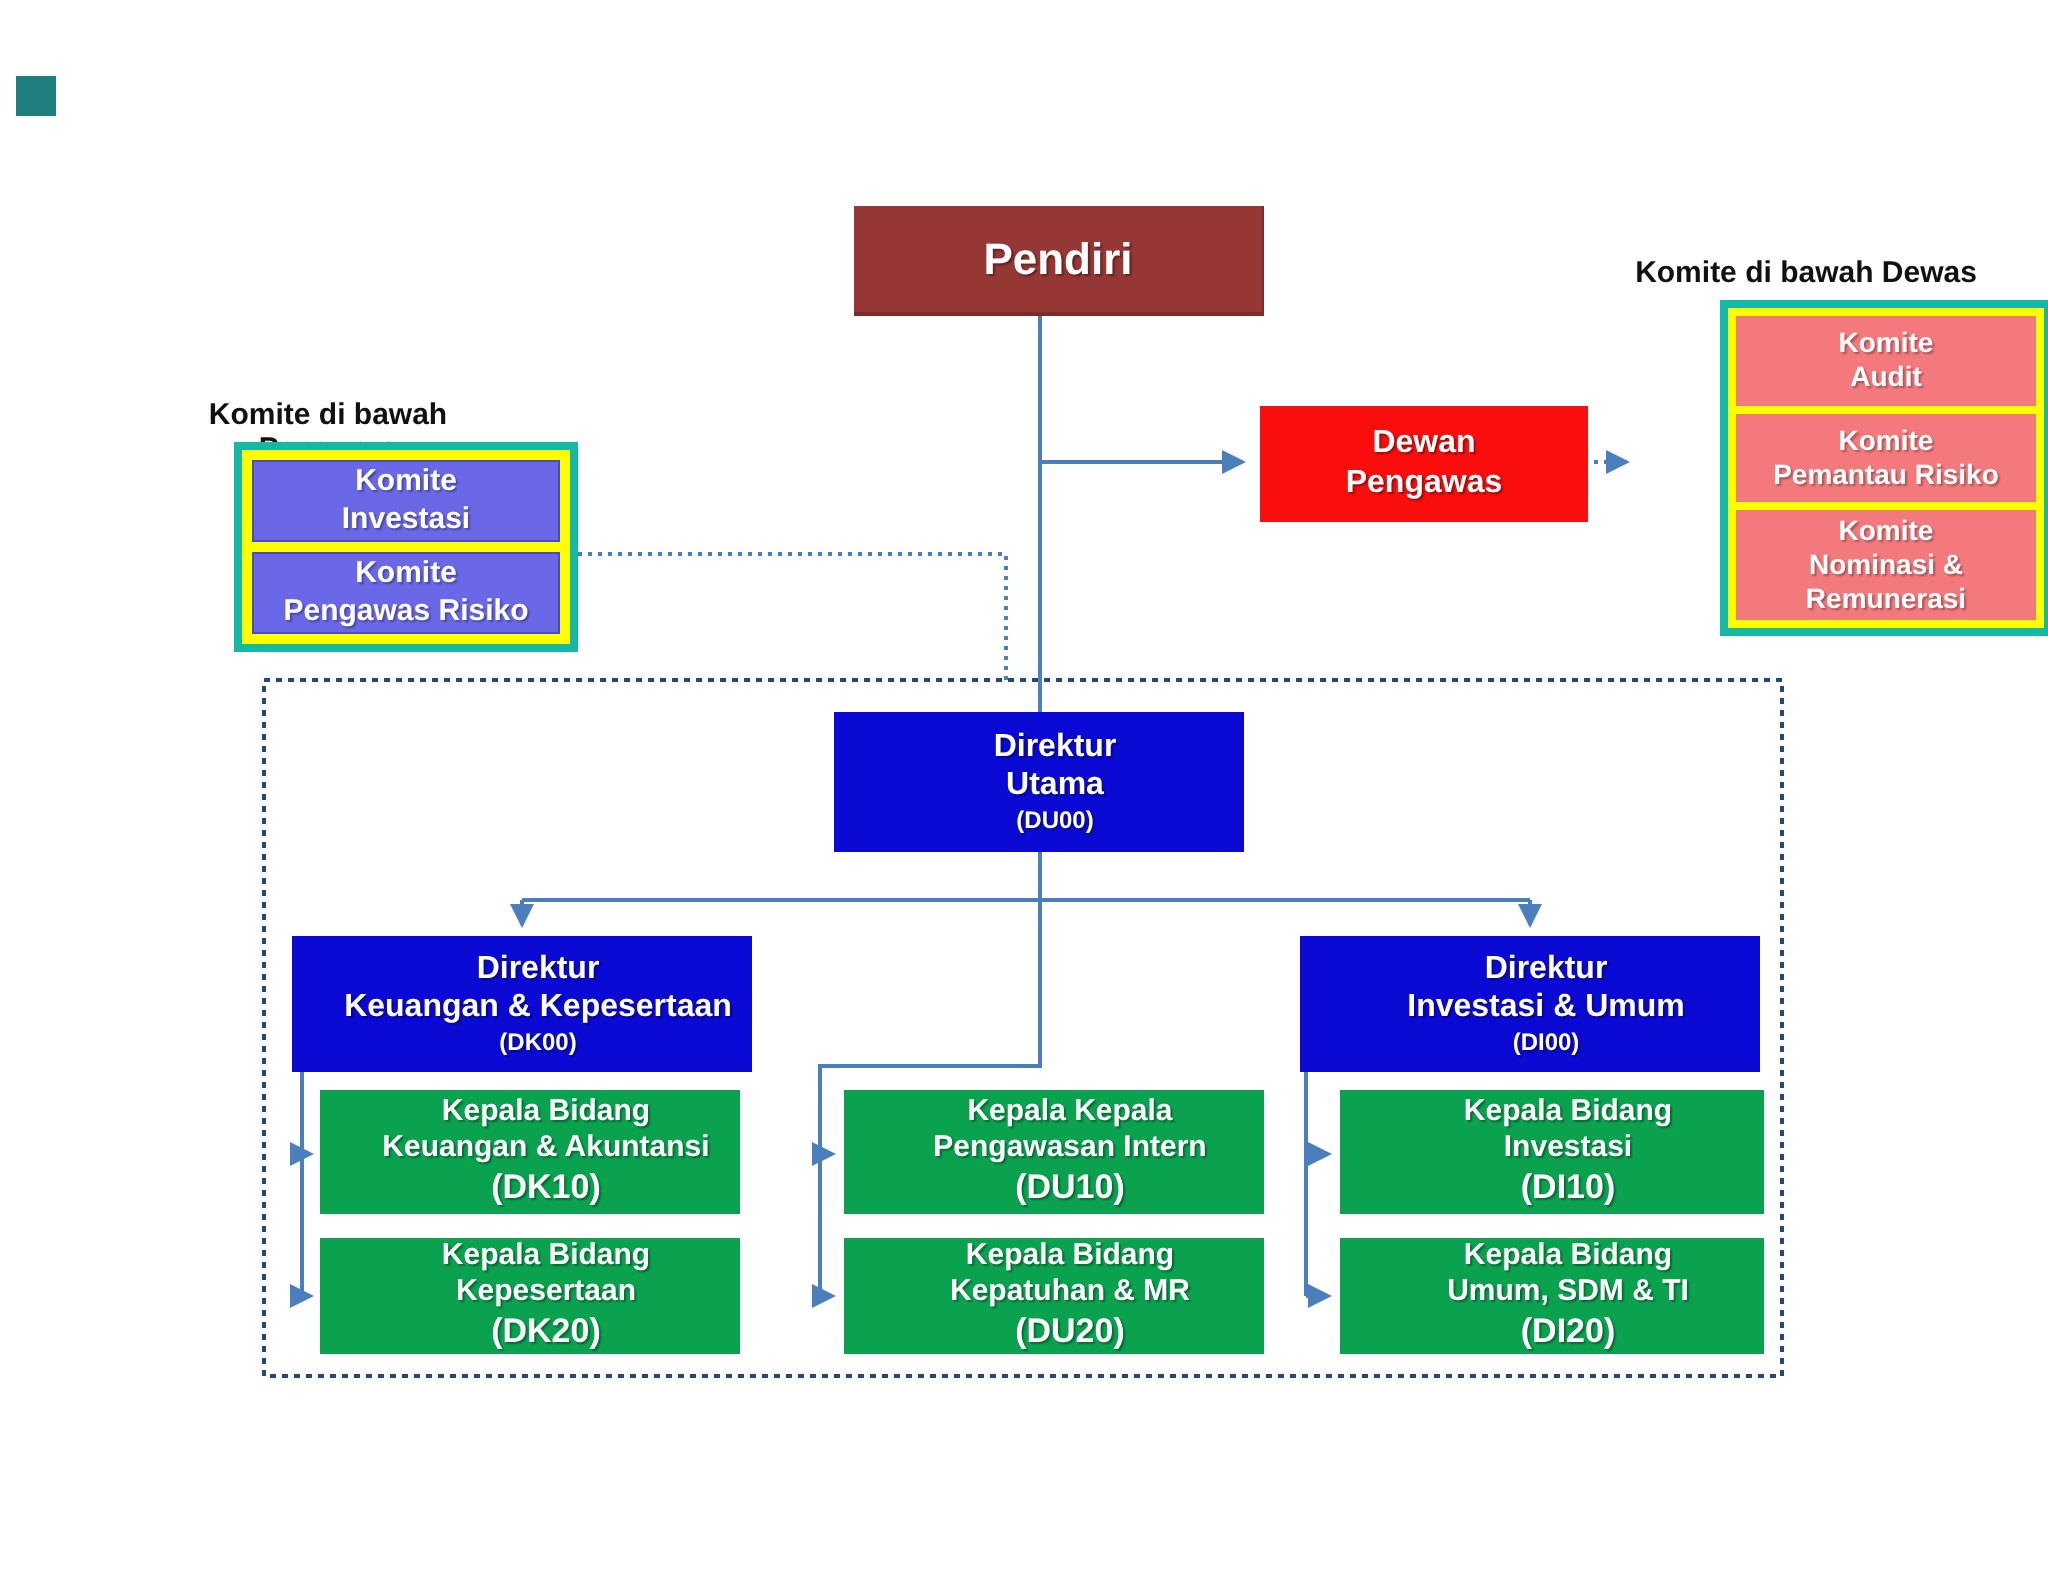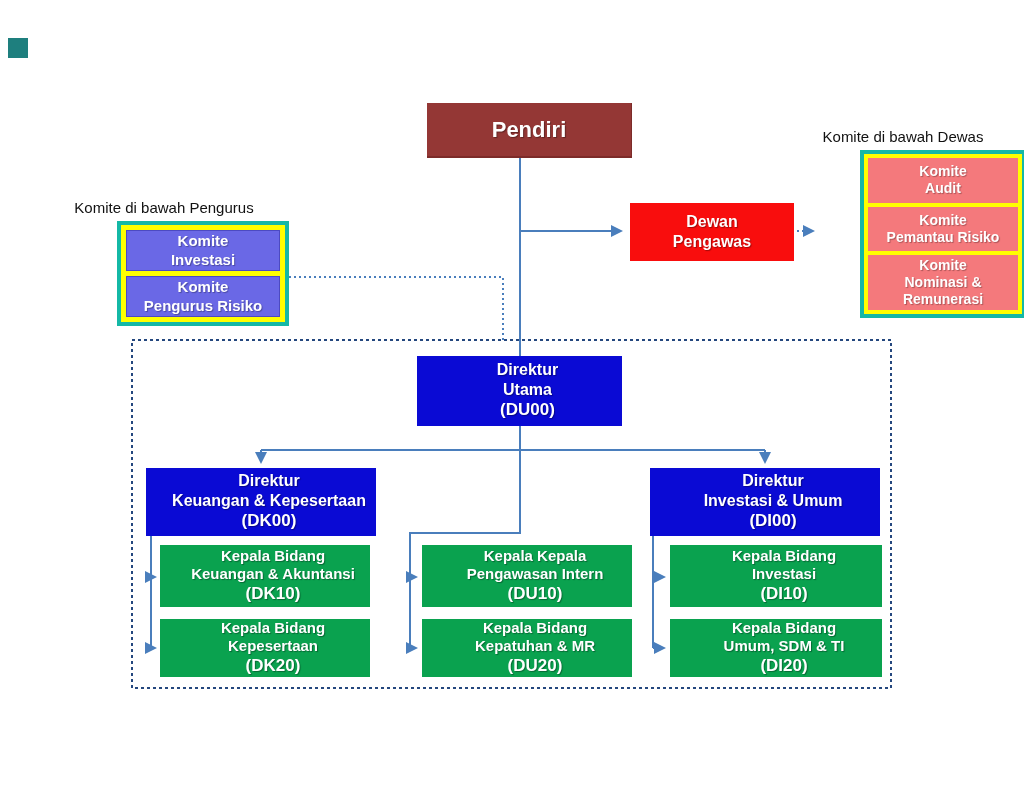--- a/index.html
+++ b/index.html
@@ -17,37 +17,37 @@
   .lines div{line-height:1.22;}
   .code{line-height:1.3;}
   .corner-mark{position:absolute;left:8px;top:38px;width:20px;height:20px;background:var(--teal);}
   
   .pendiri{left:427px;top:103px;width:205px;height:55px;background:var(--darkred);
            font-size:22px;border-bottom:2px solid #7c2b29;border-right:1px solid #7c2b29;}
   
   .dewan{left:630px;top:203px;width:164px;height:58px;background:var(--red);font-size:16px;}
   
   .caption{position:absolute;color:var(--caption);font-size:15px;text-align:center;
-           font-weight:400;text-shadow:none;}
+           font-weight:700;text-shadow:none;}
   .caption-dewas{left:810px;top:128px;width:186px;}
   .caption-pengurus{left:68px;top:199px;width:192px;}
   
   .ycontainer{position:absolute;background:var(--yellow);border:4px solid #14b8a6;
               display:flex;flex-direction:column;gap:4px;padding:4px;margin-left:40px;}
   .ycontainer-dewas{left:820px;top:150px;width:166px;height:168px;}
   .ycontainer-pengurus{left:77px;top:221px;width:172px;height:105px;padding:5px;gap:5px;}
   .committee{display:flex;flex-direction:column;justify-content:center;align-items:center;
              text-align:center;color:#ffffff;font-weight:bold;
              text-shadow:1px 1px 1px rgba(0,0,0,0.3);}
   .salmon{background:var(--salmon);font-size:14px;}
   .c-audit{height:47px;} .c-pemantau{height:47px;} .c-nominasi{height:58px;}
   .purplebox{background:var(--purple);font-size:15px;height:45px;border:1px solid #4c4ac2;}
   
   .bluebox{background:var(--blue);font-size:16px;padding-left:16px;}
-  .bluebox .code{font-size:17px;}
+  .bluebox .code{font-size:12px;}
   .du00{left:417px;top:356px;width:205px;height:70px;}
   .dk00{left:146px;top:468px;width:230px;height:68px;}
   .di00{left:650px;top:468px;width:230px;height:68px;}
   
   .greenbox{background:var(--green);font-size:15px;padding-left:16px;}
   .greenbox .code{font-size:17px;}
   .dk10{left:160px;top:545px;width:210px;height:62px;}
   .dk20{left:160px;top:619px;width:210px;height:58px;}
   .du10{left:422px;top:545px;width:210px;height:62px;}
   .du20{left:422px;top:619px;width:210px;height:58px;}
@@ -139,21 +139,21 @@
   <div class="ycontainer ycontainer-pengurus">
     <div class="committee purplebox">
       <div class="lines">
           <div>Komite</div>
           <div>Investasi</div>
         </div>
     </div>
     <div class="committee purplebox">
       <div class="lines">
           <div>Komite</div>
-          <div>Pengurus Risiko</div>
+          <div>Pengawas Risiko</div>
         </div>
     </div>
   </div>
 
   <div class="node bluebox du00">
     <div class="lines">
         <div>Direktur</div>
         <div>Utama</div>
       </div>
     <div class="code">(DU00)</div>

